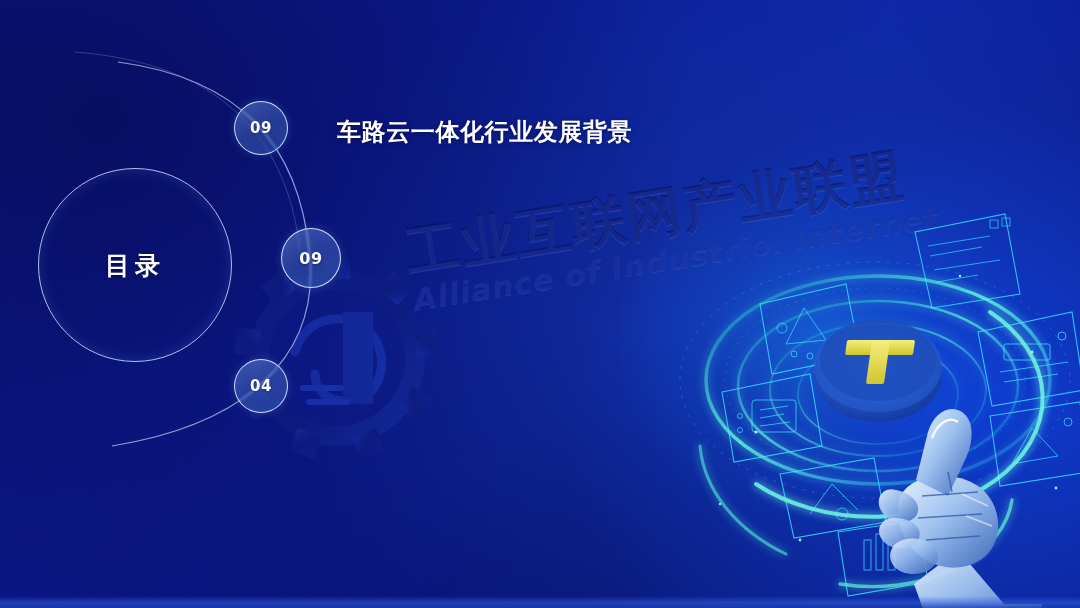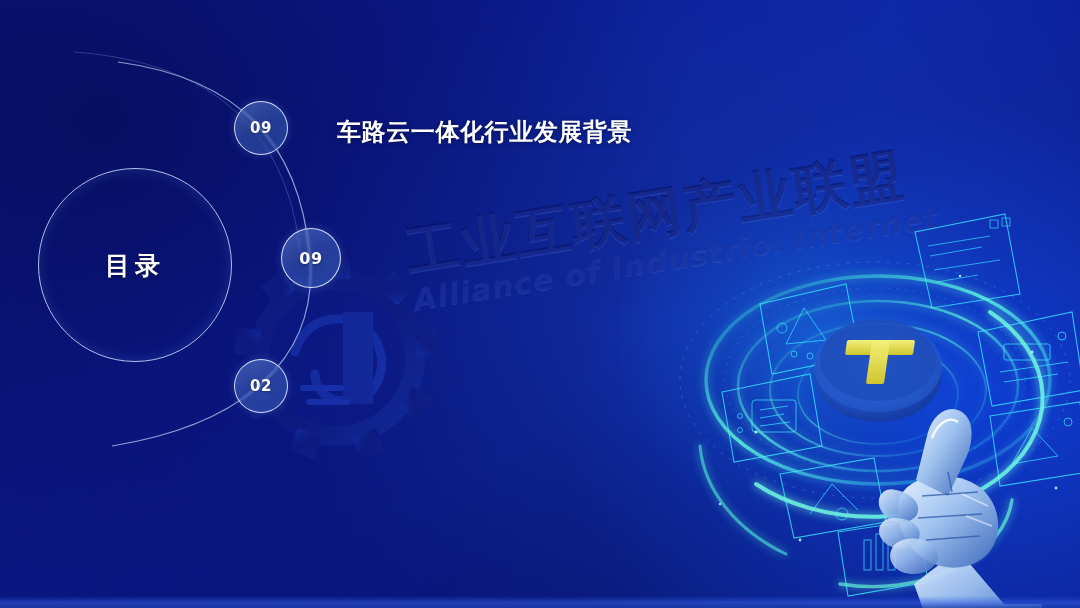--- a/index.html
+++ b/index.html
@@ -374,17 +374,17 @@
   <div class="badge badge-01">
     <span class="badge-num">09</span>
   </div>
   <div class="entry-title entry-01">车路云一体化行业发展背景</div>
 
   <div class="badge badge-02">
     <span class="badge-num">09</span>
   </div>
 
   <div class="badge badge-03">
-    <span class="badge-num">02</span>
+    <span class="badge-num">04</span>
   </div>
 
   <div class="bg-bottom-band"></div>
 </div>
 
 </body></html>

